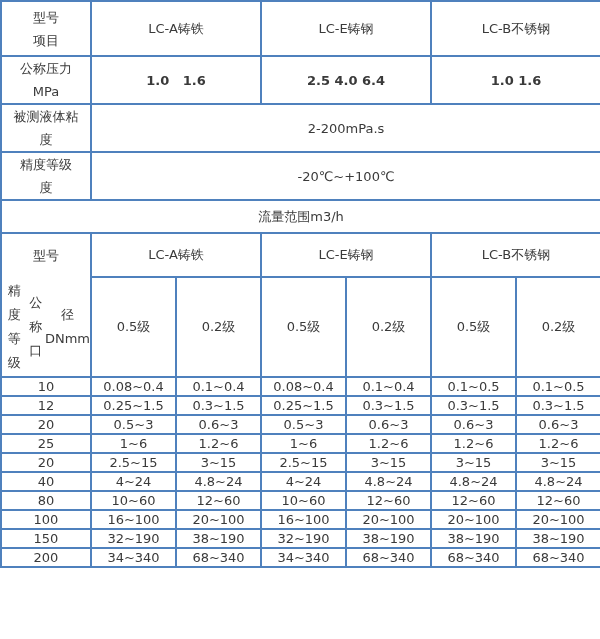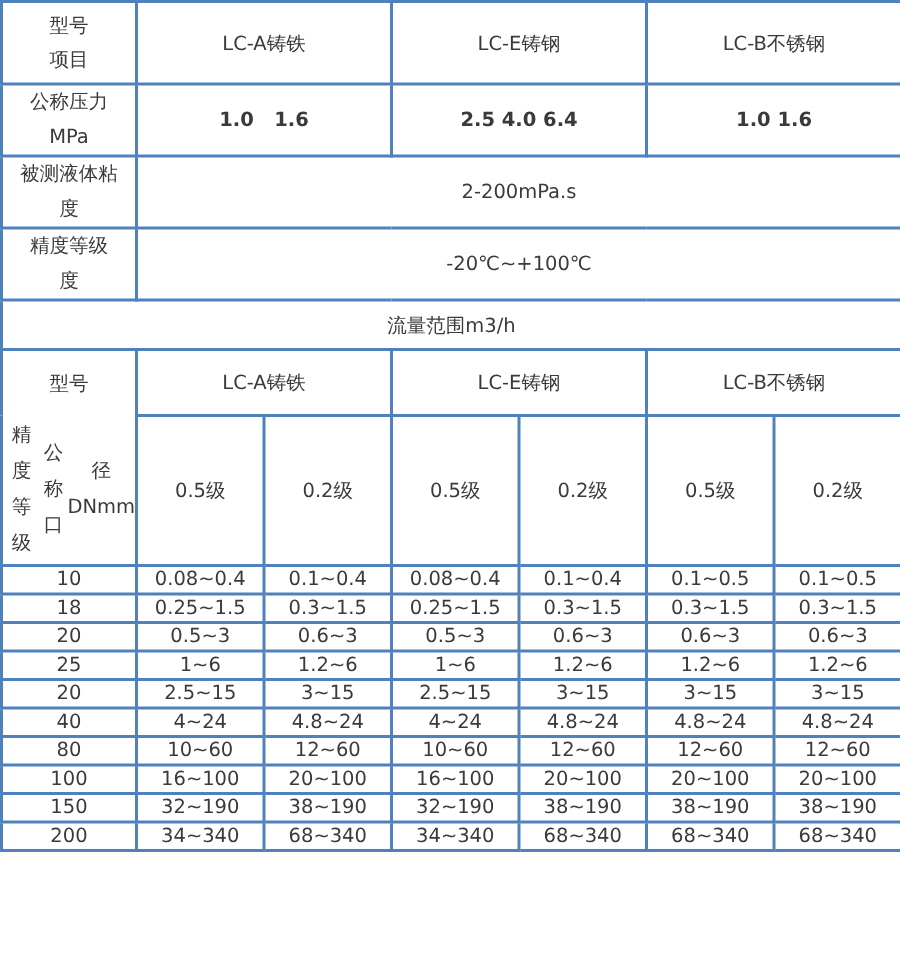--- a/index.html
+++ b/index.html
@@ -133,21 +133,21 @@
   <tr class="rd">
     <td>10</td>
     <td>0.08~0.4</td>
     <td>0.1~0.4</td>
     <td>0.08~0.4</td>
     <td>0.1~0.4</td>
     <td>0.1~0.5</td>
     <td>0.1~0.5</td>
   </tr>
   <tr class="rd">
-    <td>18</td>
+    <td>12</td>
     <td>0.25~1.5</td>
     <td>0.3~1.5</td>
     <td>0.25~1.5</td>
     <td>0.3~1.5</td>
     <td>0.3~1.5</td>
     <td>0.3~1.5</td>
   </tr>
   <tr class="rd">
     <td>20</td>
     <td>0.5~3</td>

